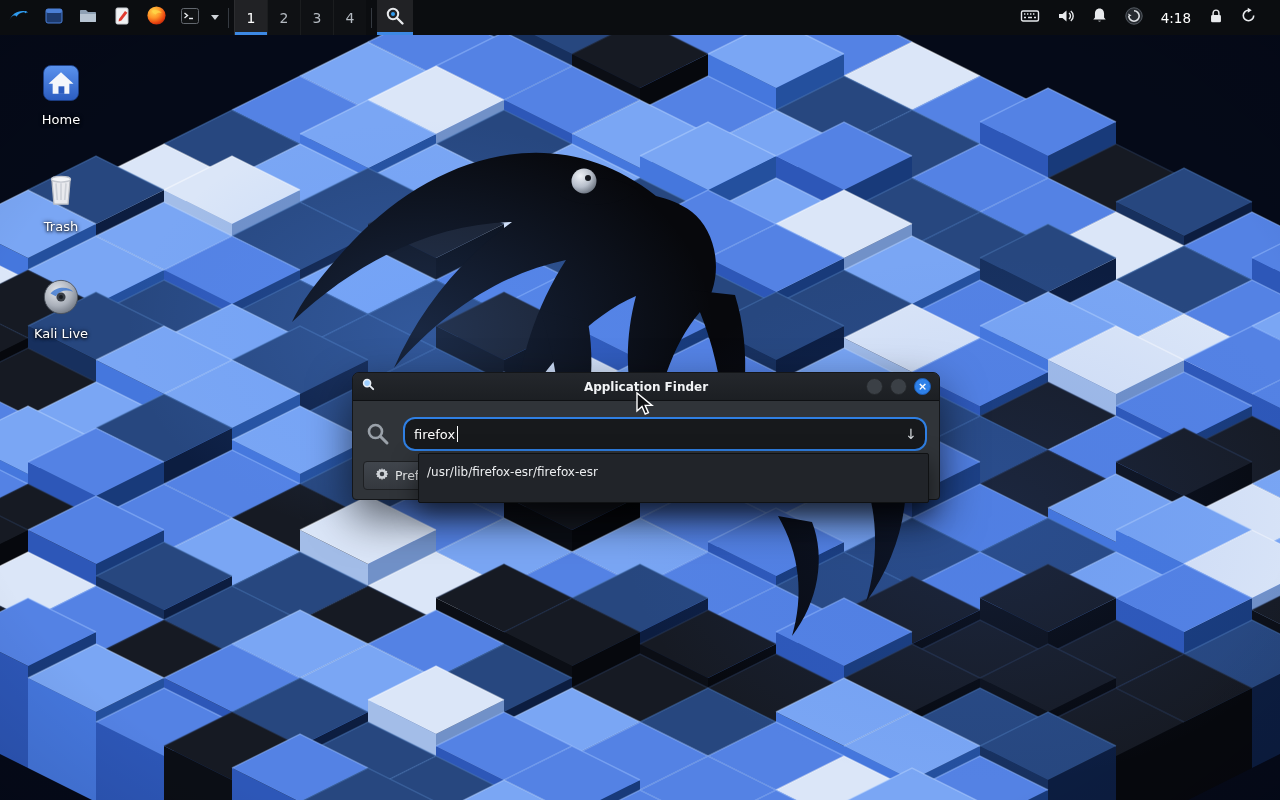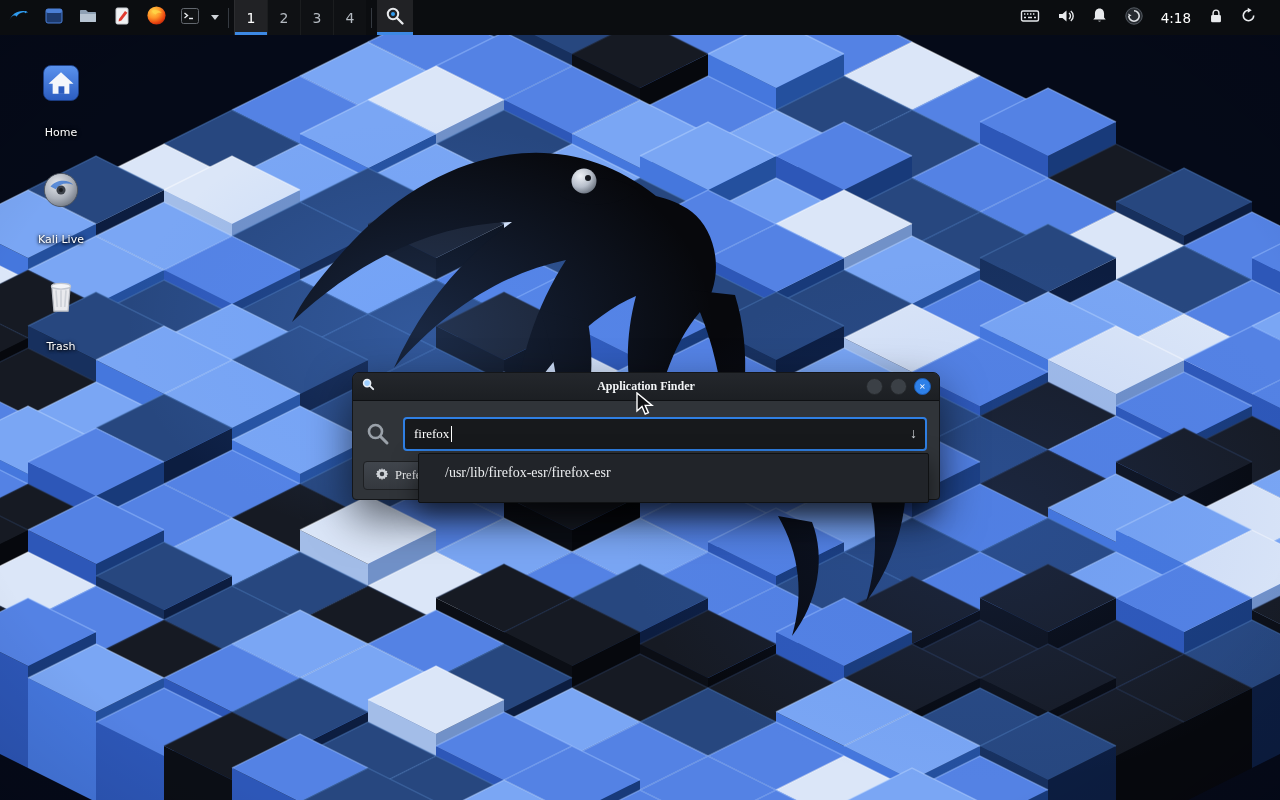--- a/index.html
+++ b/index.html
@@ -34,53 +34,53 @@
   .p-right{margin-left:auto;display:flex;align-items:center;height:100%;padding-right:16px;}
   .tray{width:36px;height:35px;display:flex;align-items:center;justify-content:center;}
   .tray.narrow{width:32px;}
   .clock{padding:0 9px;font-size:13.5px;color:#fff;height:35px;display:flex;align-items:center;}
 
   
   .desk{position:absolute;left:8px;top:52px;z-index:5;display:flex;flex-direction:column;}
   .dicon{width:106px;height:107px;display:flex;flex-direction:column;align-items:center;
     padding-top:8px;box-sizing:border-box;cursor:default;}
   .dicon .art{height:46px;display:flex;align-items:center;justify-content:center;}
-  .dicon .lbl{margin-top:21px;font-size:11px;color:#fff;text-align:center;
+  .dicon .lbl{margin-top:7px;font-size:13px;color:#fff;text-align:center;
     text-shadow:0 1px 3px #000,0 0 4px rgba(0,0,0,.8);line-height:1.1;}
 
   
   .finder{position:absolute;left:352px;top:372px;width:588px;height:128px;z-index:40;
     background:#303439;border:1px solid #141619;border-radius:7px 7px 4px 4px;
-    box-shadow:0 18px 44px rgba(0,0,0,.6);box-sizing:border-box;font-family:Liberation Serif, serif;}
+    box-shadow:0 18px 44px rgba(0,0,0,.6);box-sizing:border-box;}
   .titlebar{height:27px;background:linear-gradient(#24272c,#1c1f23);
     border-bottom:1px solid #0e1013;border-radius:6px 6px 0 0;
     display:flex;align-items:center;padding:0 8px;position:relative;}
   .tb-title{position:absolute;left:0;right:0;text-align:center;font-size:12px;
     font-weight:bold;color:#f2f4f6;pointer-events:none;}
   .tb-btns{margin-left:auto;display:flex;gap:7px;z-index:1;}
   .tb-circle{width:17px;height:17px;border-radius:50%;background:#3b4046;
     border:1px solid #24272b;box-sizing:border-box;}
   .tb-close{width:17px;height:17px;border-radius:50%;background:#2e80e8;border:1px solid #1c5cb4;
     color:#fff;font-size:11px;font-weight:bold;display:flex;align-items:center;
     justify-content:center;box-sizing:border-box;line-height:1;}
   .frow{display:flex;align-items:center;padding:16px 12px 0 12px;}
   .magslot{width:38px;display:flex;justify-content:flex-start;}
-  .searchbox{flex:1;height:34px;background:#17191c;border:2px solid #2f7fe3;border-radius:4px;
+  .searchbox{flex:1;height:34px;background:#17191c;border:2px solid #2f7fe3;border-radius:12px;
     display:flex;align-items:center;padding:0 26px 0 9px;position:relative;
     color:#fff;font-size:13px;box-sizing:border-box;}
   .caret{width:1px;height:16px;background:#fff;margin-left:2px;}
   .combo-arrow{position:absolute;right:8px;top:50%;transform:translateY(-50%);
     color:#d6dade;font-size:14px;}
   .prefs-btn{position:absolute;left:10px;bottom:9px;height:27px;padding:0 11px;
     background:linear-gradient(#41464d,#34383e);border:1px solid #1e2023;border-radius:4px;
     color:#e8eaec;font-size:12.5px;display:flex;align-items:center;gap:6px;z-index:1;white-space:nowrap;}
   .dropdown{position:absolute;left:65px;top:80px;width:511px;height:50px;background:#212429;
     border:1px solid #0f1113;box-shadow:0 10px 24px rgba(0,0,0,.55);z-index:5;
     box-sizing:border-box;border-radius:2px;}
-  .drop-item{margin:6px 20px;padding:5px 6px;color:#eceef0;font-size:14px;white-space:nowrap;
+  .drop-item{margin:6px 2px;padding:5px 6px;color:#eceef0;font-size:12px;white-space:nowrap;
     overflow:hidden;}
 
   .cursor{position:absolute;left:636px;top:392px;z-index:60;pointer-events:none;}
 </style>
 </head>
 <body>
 
 <div class="stage">
 
   <div class="wallpaper">
@@ -1052,46 +1052,46 @@
             </defs>
             <rect x="3" y="3" width="42" height="42" rx="9" fill="url(#hg)" stroke="#1c3e86"></rect>
             <path d="M24,11 L39,25 L34,25 L34,37 L14,37 L14,25 L9,25 Z" fill="#f4f7fb"></path>
             <rect x="21" y="28" width="7" height="9" fill="#2b5cc0"></rect>
           </svg>
       </span>
       <span class="lbl">Home</span>
     </div>
     <div class="dicon">
       <span class="art">
+        <svg width="40" height="42" viewBox="0 0 48 50">
+            <path d="M13,12 L35,12 L32.5,42 L15.5,42 Z" fill="#e9eaee" stroke="#b6bac2" stroke-width="1.5"></path>
+            <ellipse cx="24" cy="12" rx="11.5" ry="3.4" fill="#f4f5f8" stroke="#c3c7cf" stroke-width="1.5"></ellipse>
+            <path d="M18,17 L19.5,37 M24,17 L24,37 M30,17 L28.5,37" stroke="#cdd1d8" stroke-width="2" fill="none"></path>
+          </svg>
+      </span>
+      <span class="lbl">Trash</span>
+    </div>
+    <div class="dicon">
+      <span class="art">
         <svg width="42" height="42" viewBox="0 0 48 48">
             <defs>
               <radialGradient id="cdg" cx="38%" cy="32%" r="75%">
                 <stop offset="0" stop-color="#e4e7ec"></stop>
                 <stop offset="0.6" stop-color="#aab0ba"></stop>
                 <stop offset="1" stop-color="#6d747f"></stop>
               </radialGradient>
             </defs>
             <circle cx="24" cy="24" r="19" fill="url(#cdg)" stroke="#4c525c"></circle>
             <path d="M12,20 C18,12 32,11 38,18 C30,15 22,17 18,23 Z" fill="#2f6fd0" opacity="0.75"></path>
             <circle cx="24" cy="24" r="5.2" fill="#3a3f47"></circle>
             <circle cx="24" cy="24" r="2.2" fill="#171a1f"></circle>
           </svg>
       </span>
       <span class="lbl">Kali Live</span>
     </div>
-    <div class="dicon">
-      <span class="art">
-        <svg width="40" height="42" viewBox="0 0 48 50">
-            <path d="M13,12 L35,12 L32.5,42 L15.5,42 Z" fill="#e9eaee" stroke="#b6bac2" stroke-width="1.5"></path>
-            <ellipse cx="24" cy="12" rx="11.5" ry="3.4" fill="#f4f5f8" stroke="#c3c7cf" stroke-width="1.5"></ellipse>
-            <path d="M18,17 L19.5,37 M24,17 L24,37 M30,17 L28.5,37" stroke="#cdd1d8" stroke-width="2" fill="none"></path>
-          </svg>
-      </span>
-      <span class="lbl">Trash</span>
-    </div>
   </div>
 
   <div class="panel">
     <div class="p-left">
       <div class="p-btn kali">
         <span>
           <svg width="24" height="24" viewBox="0 0 24 24">
               <path d="M2.5,16.5 C5,8.5 14,4.5 21.5,8.5 C15.5,7.2 11,9.5 9.6,12.8 C8.8,11.2 6.2,10.8 4.2,13.2 C3.5,14.2 2.9,15.3 2.5,16.5 Z" fill="#2f9bef"></path>
               <circle cx="18.6" cy="8.1" r="1.1" fill="#2f9bef"></circle>
             </svg>

